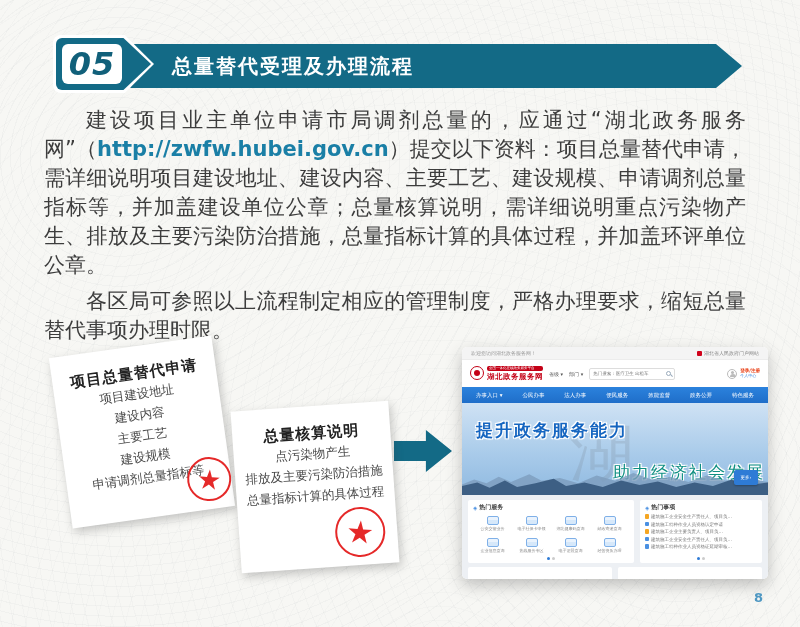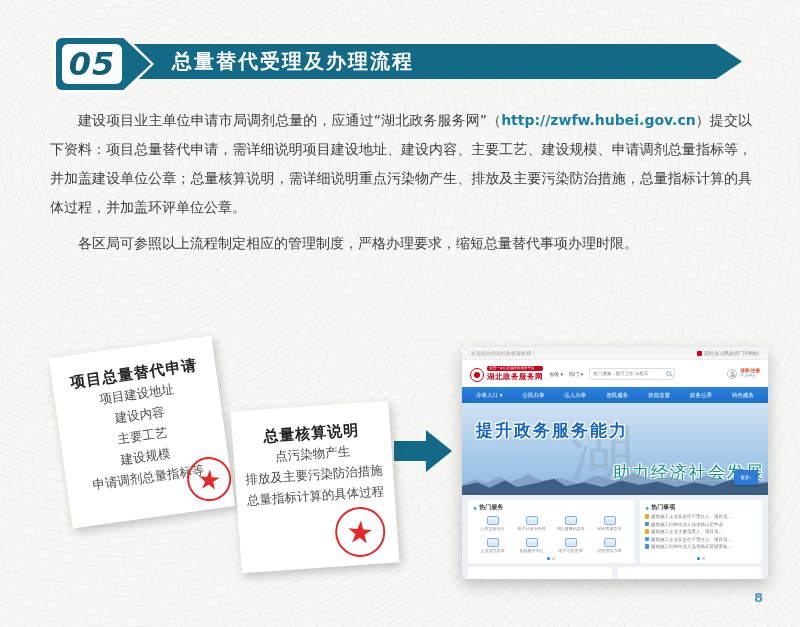--- a/index.html
+++ b/index.html
@@ -8,41 +8,41 @@
   .page {
     position:relative; width:800px; height:627px; overflow:hidden;
     background-color:#f7f7f4;
     background-image:
       repeating-radial-gradient(circle at 15% 25%, transparent 0 9px, rgba(120,130,140,.05) 9px 10px),
       repeating-radial-gradient(circle at 85% 75%, transparent 0 11px, rgba(120,130,140,.04) 11px 12px),
       repeating-radial-gradient(circle at 55% 110%, transparent 0 13px, rgba(120,130,140,.03) 13px 14px);
   }
   
   .banner-bar {
-    position:absolute; left:130px; top:44px; width:612px; height:35px;
+    position:absolute; left:130px; top:44px; width:612px; height:44px;
     background:#136a86;
     clip-path:polygon(0 0, calc(100% - 26px) 0, 100% 50%, calc(100% - 26px) 100%, 0 100%, 16px 50%);
     display:flex; align-items:center;
   }
   .banner-title { color:#fff; font-size:20px; font-weight:bold; letter-spacing:2px; padding-left:42px; }
   .badge-outer {
     position:absolute; left:53px; top:35px; width:101px; height:58px; background:#fff;
     clip-path:polygon(0 0, 71% 0, 100% 50%, 71% 100%, 0 100%); border-radius:8px;
   }
   .badge-inner {
     position:absolute; left:56px; top:38px; width:95px; height:52px; background:#136a86;
     clip-path:polygon(0 0, 71% 0, 100% 50%, 71% 100%, 0 100%); border-radius:6px;
   }
   .badge-num-box {
     position:absolute; left:62px; top:44px; width:60px; height:40px; background:#fff;
     border-radius:6px; display:flex; align-items:center; justify-content:center;
   }
   .badge-num { color:#11607a; font-size:32px; font-weight:bold; font-style:italic; letter-spacing:1px; }
   
-  .body-text { position:absolute; left:50px; top:106px; width:702px; color:#3d3d3d; font-size:14px; line-height:29px; text-align:justify; }
+  .body-text { position:absolute; left:44px; top:106px; width:702px; color:#3d3d3d; font-size:21px; line-height:29px; text-align:justify; }
   .body-text p { text-indent:2em; margin-bottom:7px; }
   .url-link { color:#1a7fa6; font-weight:bold; text-decoration:none; }
   
   .doc-card { position:absolute; background:#fff; box-shadow:2px 4px 10px rgba(60,60,60,.28); }
   .card1 { left:60px; top:346px; width:164px; height:172px; transform:rotate(-8deg); z-index:1; }
   .card2 { left:236px; top:406px; width:158px; height:162px; transform:rotate(-4deg); z-index:2; }
   .doc-card .c-title { text-align:center; font-weight:bold; color:#222; font-size:15px; margin-top:18px; letter-spacing:1px; }
   .doc-card .c-line { text-align:center; color:#4a4a4a; font-size:12.5px; line-height:21px; }
   .card1 .c-line:first-of-type { margin-top:14px; }
   .card2 .c-line:first-of-type { margin-top:16px; }
@@ -55,21 +55,21 @@
   .flow-arrow {
     position:absolute; left:394px; top:430px; width:58px; height:42px; background:#136a86;
     clip-path:polygon(0 26%, 55% 26%, 55% 0, 100% 50%, 55% 100%, 55% 74%, 0 74%);
   }
   
   .site { position:absolute; left:462px; top:347px; width:306px; height:232px; background:#fff; border-radius:5px; box-shadow:0 6px 16px rgba(60,60,60,.3); overflow:hidden; }
   .w-topbar { height:13px; background:#f4f4f4; border-bottom:1px solid #ececec; display:flex; align-items:center; justify-content:space-between; padding:0 9px; font-size:5px; color:#999; }
   .w-topbar-right { display:flex; align-items:center; gap:2px; color:#8a8a8a; }
   .mini-emblem { width:5px; height:5px; background:#d0021b; border-radius:1px; display:inline-block; }
   .w-header { height:27px; background:#fff; display:flex; align-items:center; padding:0 8px; gap:6px; }
-  .w-logo { display:flex; align-items:flex-end; gap:3px; }
+  .w-logo { display:flex; align-items:flex-start; gap:3px; }
   .seal { width:14px; height:14px; border:1.5px solid #c40016; border-radius:50%; display:flex; align-items:center; justify-content:center; }
   .seal-dot { width:6px; height:6px; background:#c40016; border-radius:50%; }
   .logo-txt { display:flex; flex-direction:column; gap:1px; }
   .logo-tag { background:#c40016; color:#fff; font-size:3.5px; padding:0.5px 2px; border-radius:2px; white-space:nowrap; }
   .logo-name { color:#c40016; font-weight:bold; font-size:7.5px; letter-spacing:.5px; white-space:nowrap; }
   .w-drop { font-size:5px; color:#555; white-space:nowrap; }
   .w-search { flex:1; max-width:86px; height:12px; border:1px solid #ddd; border-radius:2px; display:flex; align-items:center; padding:0 3px; gap:2px; background:#fff; }
   .w-search input { border:none; outline:none; flex:1; font-size:4.5px; color:#555; min-width:0; background:transparent; }
   .mag { width:5px; height:5px; border:1px solid #9ab; border-radius:50%; position:relative; flex:none; }
   .mag::after { content:""; position:absolute; width:3px; height:1px; background:#9ab; transform:rotate(45deg); right:-2.5px; bottom:-1px; }

